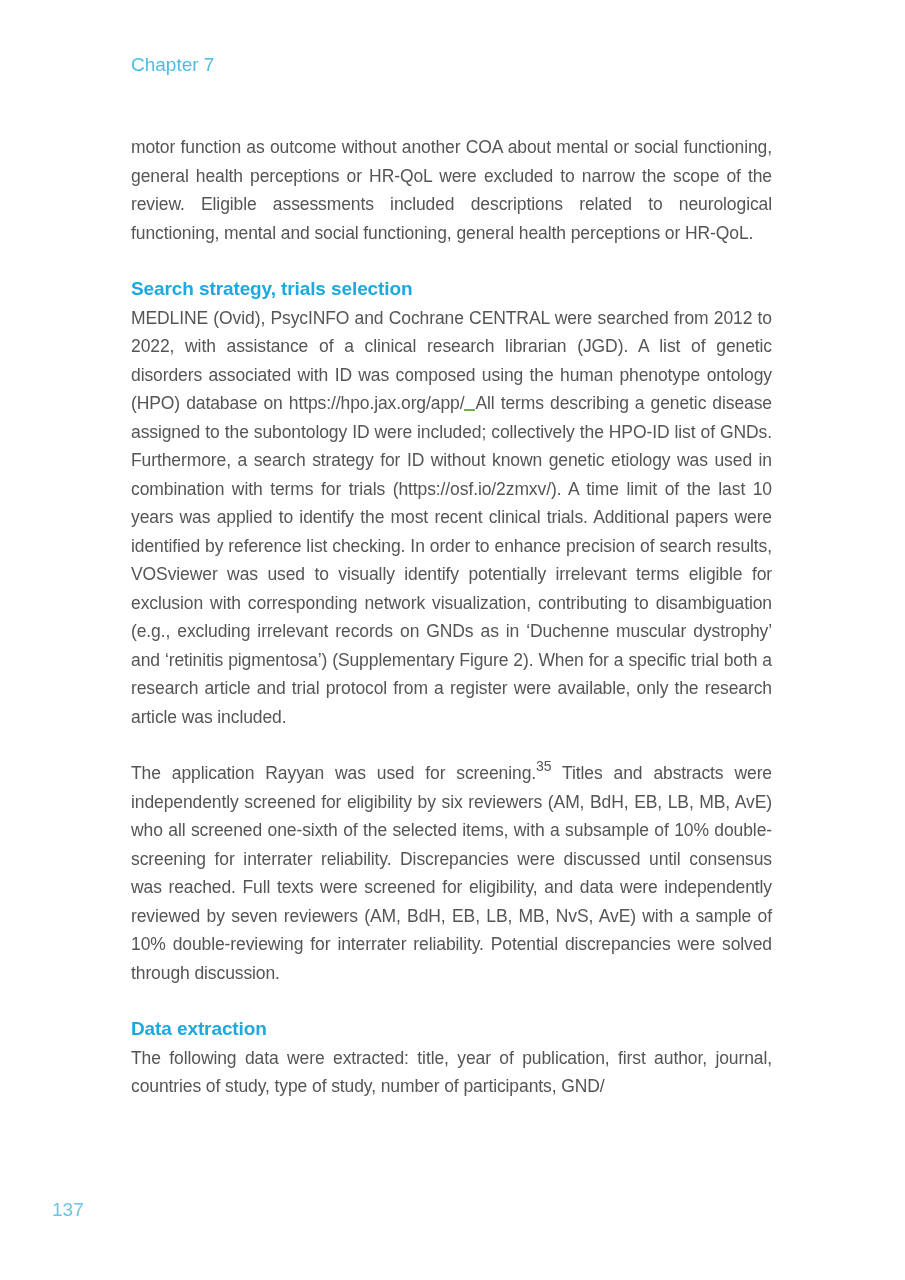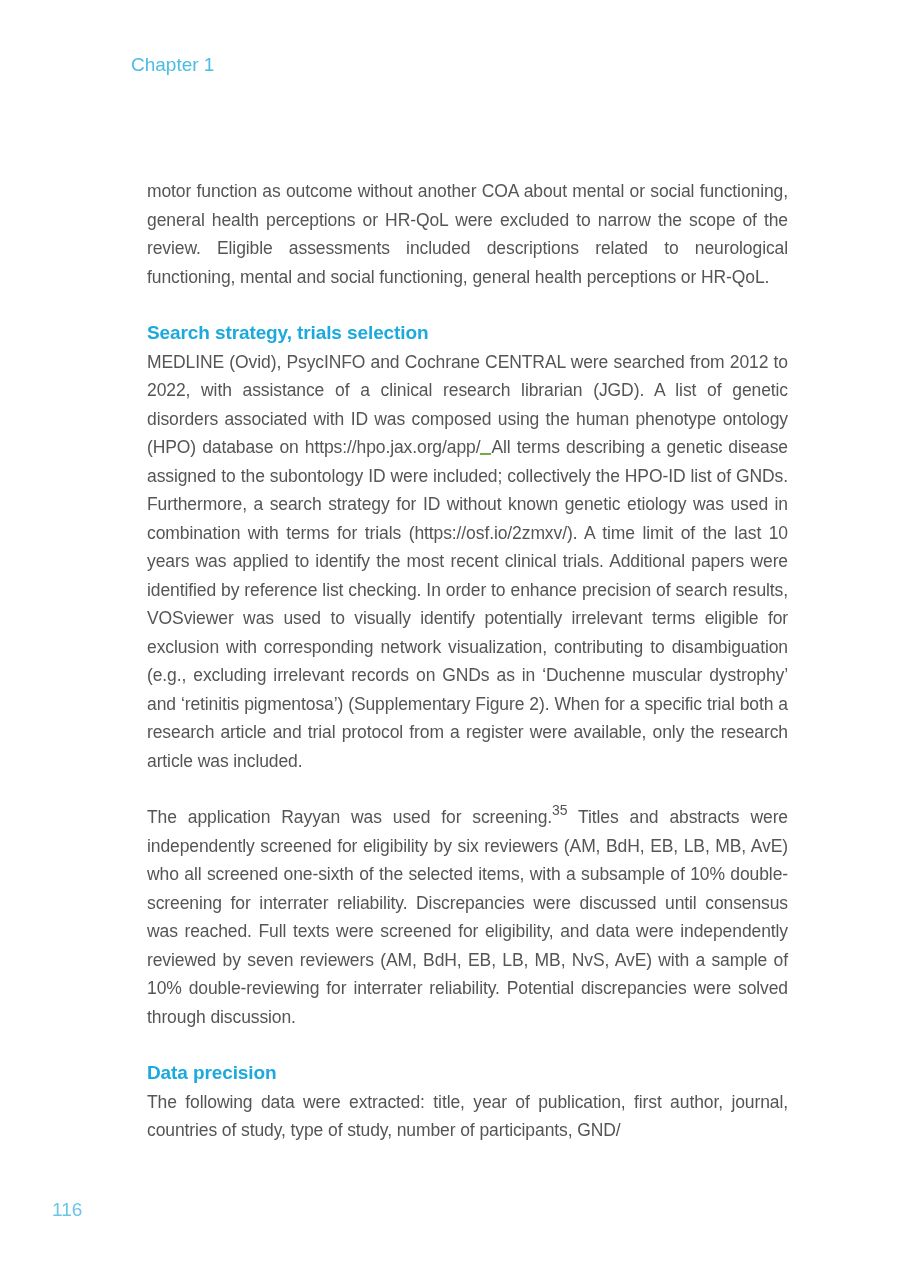--- a/index.html
+++ b/index.html
@@ -11,23 +11,22 @@
     font-family:"Liberation Sans", sans-serif;
     overflow:hidden;
   }
   .chapter-label {
     position:absolute; left:131px; top:53px;
     font-size:19px; line-height:24px;
     color:var(--chapter-label, #4cbce2);
     font-weight:400;
   }
   .content {
-    position:absolute; left:147px; top:133px;
+    position:absolute; left:131px; top:133px;
     width:641px;
-    margin-top:44px;
   }
   p.body {
     margin:0 0 28px 0;
     font-size:17.5px; line-height:28.5px;
     text-align:justify;
     color:var(--body-text, #545557);
     letter-spacing:-0.1px;
   }
   p.body.last { margin-bottom:0; }
   h2.heading {
@@ -53,33 +52,33 @@
     position:absolute; left:52px; top:1199px;
     font-size:19px;
     color:var(--page-number, #6ac5e8);
   }
 </style>
 </head>
 <body>
 
 <div class="page">
 
-  <div class="chapter-label">Chapter 1</div>
+  <div class="chapter-label">Chapter 7</div>
 
   <div class="content">
 
     <p class="body">motor function as outcome without another COA about mental or social functioning, general health perceptions or HR-QoL were excluded to narrow the scope of the review. Eligible assessments included descriptions related to neurological functioning, mental and social functioning, general health perceptions or HR-QoL.</p>
 
     <h2 class="heading">Search strategy, trials selection</h2>
 
     <p class="body"><span>MEDLINE (Ovid), PsycINFO and Cochrane CENTRAL were searched from 2012 to 2022, with assistance of a clinical research librarian (JGD). A list of genetic disorders associated with ID was composed using the human phenotype ontology (HPO) database on https://hpo.jax.org/app/</span><span class="green-mark"></span><span>All terms describing a genetic disease assigned to the subontology ID were included; collectively the HPO-ID list of GNDs. Furthermore, a search strategy for ID without known genetic etiology was used in combination with terms for trials (https://osf.io/2zmxv/). A time limit of the last 10 years was applied to identify the most recent clinical trials. Additional papers were identified by reference list checking. In order to enhance precision of search results, VOSviewer was used to visually identify potentially irrelevant terms eligible for exclusion with corresponding network visualization, contributing to disambiguation (e.g., excluding irrelevant records on GNDs as in ‘Duchenne muscular dystrophy’ and ‘retinitis pigmentosa’) (Supplementary Figure 2). When for a specific trial both a research article and trial protocol from a register were available, only the research article was included.</span></p>
 
     <p class="body"><span>The application Rayyan was used for screening.</span><sup class="ref">35</sup> <span>Titles and abstracts were independently screened for eligibility by six reviewers (AM, BdH, EB, LB, MB, AvE) who all screened one-sixth of the selected items, with a subsample of 10% double-screening for interrater reliability. Discrepancies were discussed until consensus was reached. Full texts were screened for eligibility, and data were independently reviewed by seven reviewers (AM, BdH, EB, LB, MB, NvS, AvE) with a sample of 10% double-reviewing for interrater reliability. Potential discrepancies were solved through discussion.</span></p>
 
-    <h2 class="heading">Data precision</h2>
+    <h2 class="heading">Data extraction</h2>
 
     <p class="body last">The following data were extracted: title, year of publication, first author, journal, countries of study, type of study, number of participants, GND/</p>
 
   </div>
 
-  <div class="page-number">116</div>
+  <div class="page-number">137</div>
 
 </div>
 
 </body></html>

